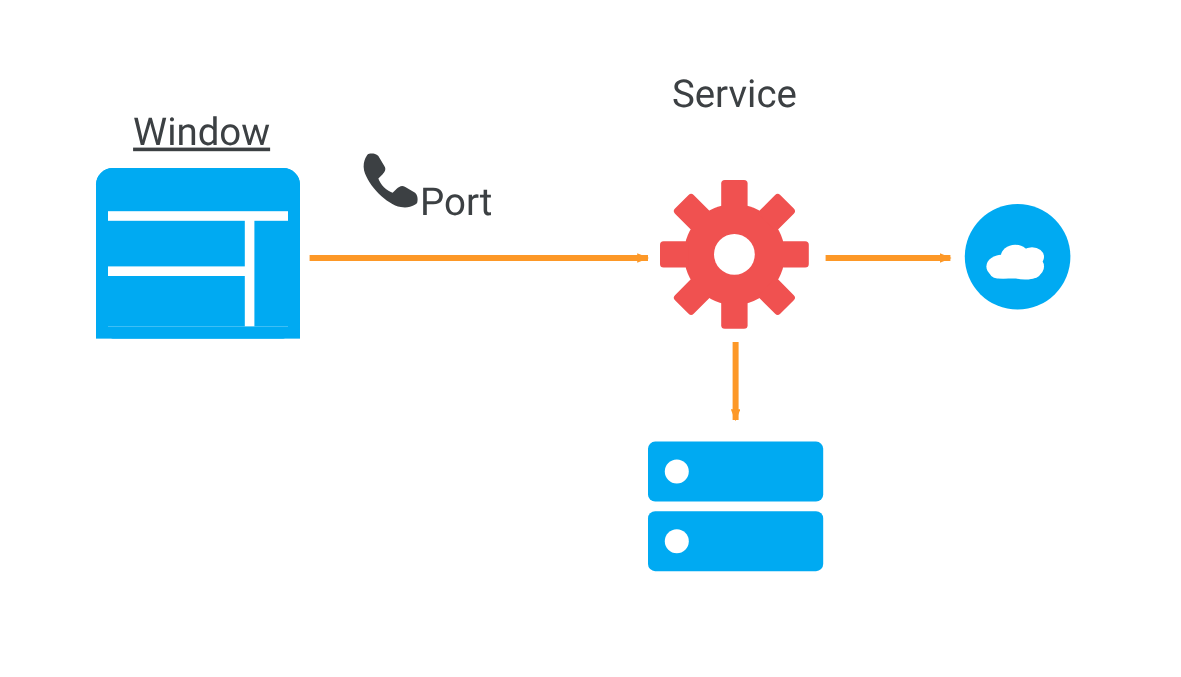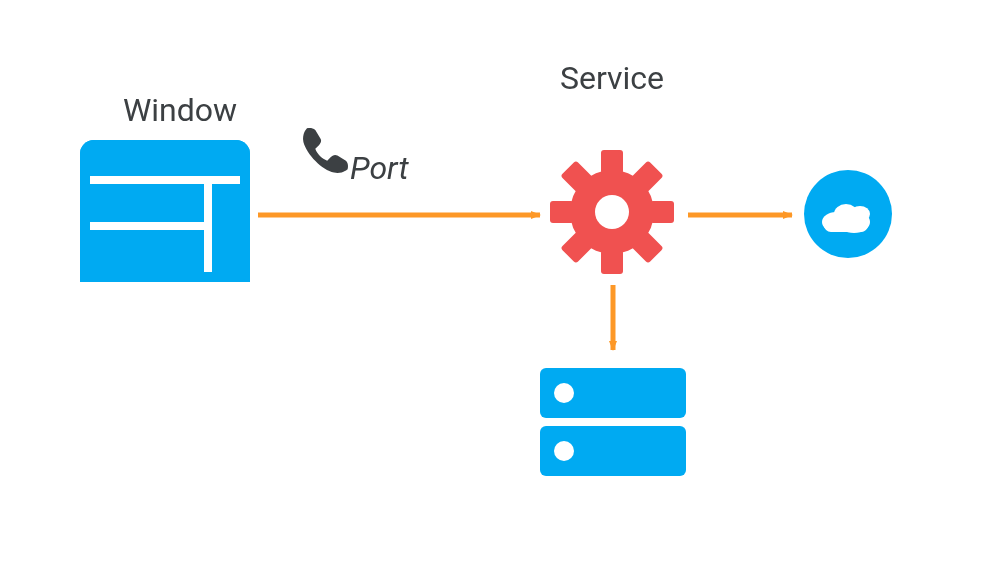--- a/index.html
+++ b/index.html
@@ -22,23 +22,23 @@
   }
   svg.stage {
     position: absolute;
     left: 0;
     top: 0;
   }
 </style>
 </head>
 <body>
 
-<div class="label" style="left:100px; top:92px; width:160px;">Window</div>
+<div class="label" style="left:88px; top:92px; width:160px;text-decoration:underline;">Window</div>
 
-<div class="label" style="left:350px; top:150px; width:90px; text-align:left;font-style:italic;">Port</div>
+<div class="label" style="left:350px; top:150px; width:90px; text-align:left;">Port</div>
 
 <div class="label" style="left:527px; top:60px; width:170px;">
   <span>Service</span><br>
 </div>
 
 <svg class="stage" width="984" height="564" viewBox="0 0 984 564">
 
   <defs>
     <marker id="arrowhead" markerWidth="10" markerHeight="8" refX="9" refY="4" orient="auto" markerUnits="userSpaceOnUse">
       <polygon points="0 0, 10 4, 0 8" fill="#fd9827"></polygon>

